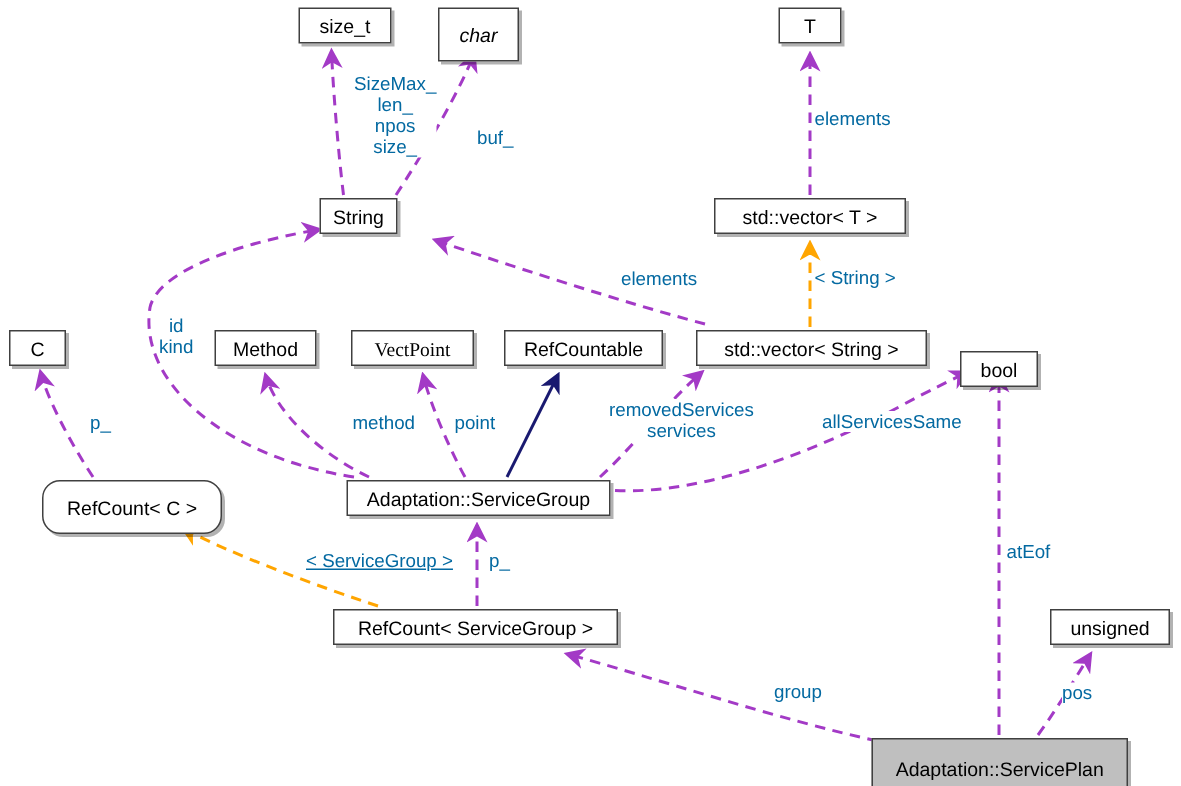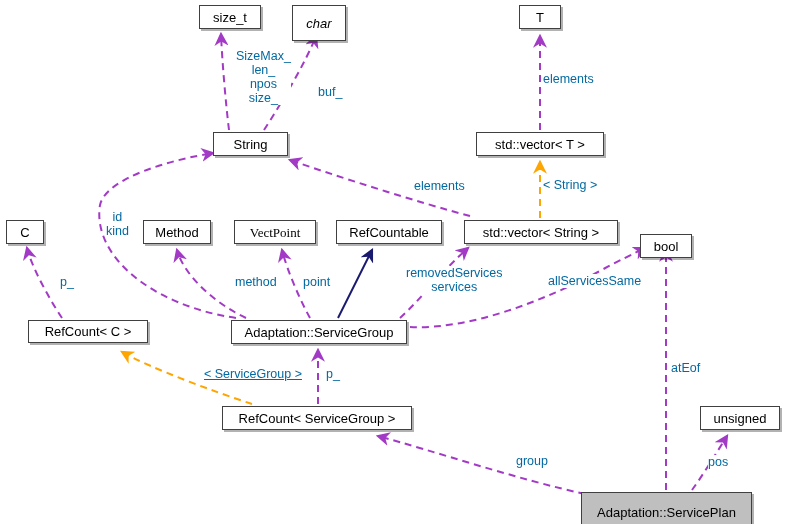--- a/index.html
+++ b/index.html
@@ -104,21 +104,21 @@
 
   <div class="node-box" style="left:199px;top:5px;width:62px;height:24px;">
     <span>size_t</span>
   </div>
   <div class="node-box" style="left:292px;top:5px;width:54px;height:36px;font-style:italic;">
     <span>char</span>
   </div>
   <div class="node-box" style="left:519px;top:5px;width:42px;height:24px;">
     <span>T</span>
   </div>
-  <div class="node-box" style="left:213px;top:132px;width:75px;height:24px;">
+  <div class="node-box" style="left:213px;top:132px;width:52px;height:24px;">
     <span>String</span>
   </div>
   <div class="node-box" style="left:476px;top:132px;width:128px;height:24px;">
     <span>std::vector&lt; T &gt;</span>
   </div>
   <div class="node-box" style="left:6px;top:220px;width:38px;height:24px;">
     <span>C</span>
   </div>
   <div class="node-box" style="left:143px;top:220px;width:68px;height:24px;">
     <span>Method</span>
@@ -128,21 +128,21 @@
   </div>
   <div class="node-box" style="left:336px;top:220px;width:106px;height:24px;">
     <span>RefCountable</span>
   </div>
   <div class="node-box" style="left:464px;top:220px;width:154px;height:24px;">
     <span>std::vector&lt; String &gt;</span>
   </div>
   <div class="node-box" style="left:640px;top:234px;width:52px;height:24px;">
     <span>bool</span>
   </div>
-  <div class="node-box" style="left:28px;top:320px;width:120px;height:23px;">
+  <div class="node-box" style="left:28px;top:320px;width:120px;height:36px;border-radius:12px;">
     <span>RefCount&lt; C &gt;</span>
   </div>
   <div class="node-box" style="left:231px;top:320px;width:176px;height:24px;">
     <span>Adaptation::ServiceGroup</span>
   </div>
   <div class="node-box" style="left:222px;top:406px;width:190px;height:24px;">
     <span>RefCount&lt; ServiceGroup &gt;</span>
   </div>
   <div class="node-box" style="left:700px;top:406px;width:80px;height:24px;">
     <span>unsigned</span>

